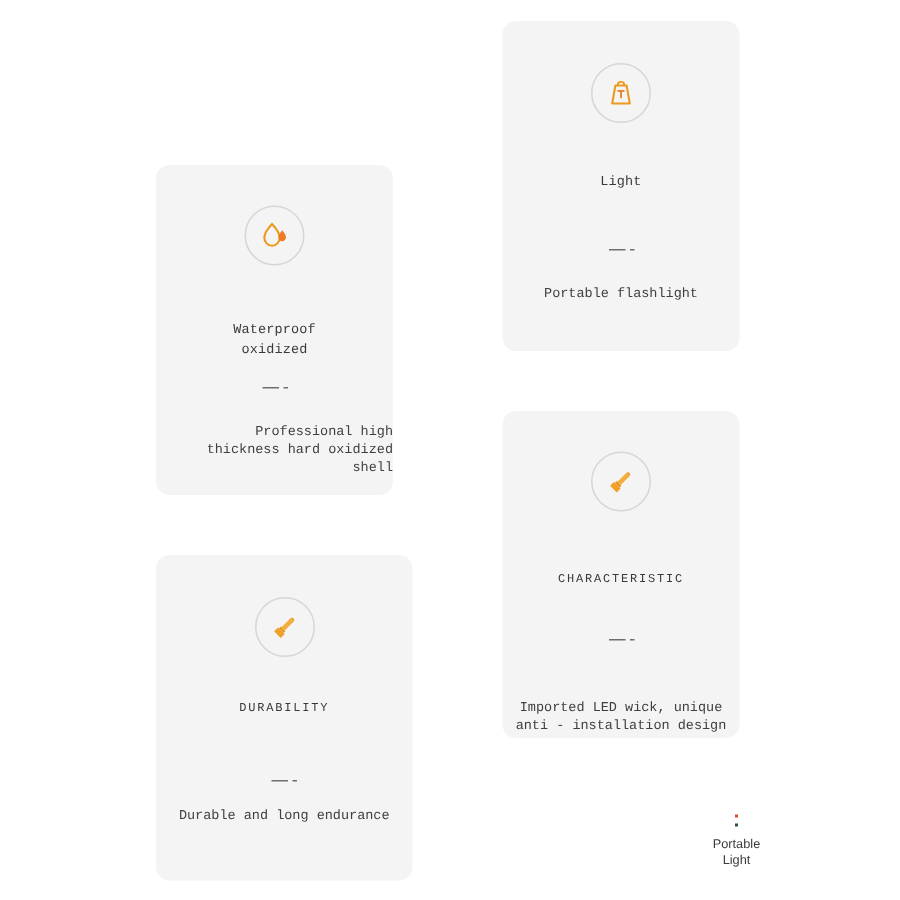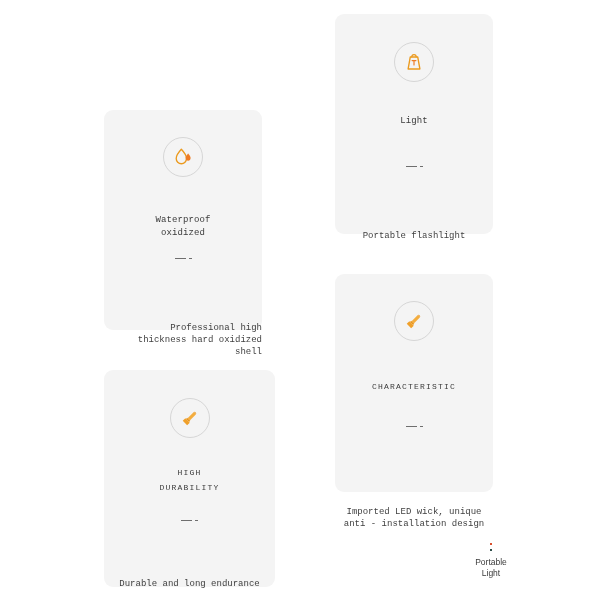--- a/index.html
+++ b/index.html
@@ -95,21 +95,20 @@
   .card-waterproof .divider     { top: 148px; }
   .card-lightweight .divider    { top: 152px; }
   .card-durability .divider     { top: 150px; }
   .card-characteristic .divider { top: 152px; }
 
   .card-desc {
     position: absolute;
     color: #3f3f3f;
     font-size: 9px;
     line-height: 12px;
-    margin-top: 40px;
   }
   .card-desc.center { left: 8px; right: 8px; text-align: center; }
   .card-desc.left   { left: 13px; right: 0px; text-align: right; }
 
   .card-waterproof .card-desc     { top: 172px; }
   .card-lightweight .card-desc    { top: 176px; }
   .card-durability .card-desc     { top: 168px; }
   .card-characteristic .card-desc { top: 192px; }
 
   
@@ -183,21 +182,20 @@
     <svg width="22" height="22" viewBox="0 0 24 24" aria-hidden="true">
       <g transform="rotate(-45 12 12)">
         <path d="M4.2 8.6 L8.2 8.6 L8.2 15.4 L4.2 15.4 Z" fill="#f0a02a"></path>
         <path d="M8.2 9.6 L10.0 9.6 L10.0 14.4 L8.2 14.4 Z" fill="#e8951c"></path>
         <path d="M10.0 10.3 L19.6 10.3 L19.6 13.7 L10.0 13.7 Z" fill="#f4ad3e"></path>
         <path d="M19.6 10.5 L20.6 10.9 L20.6 13.1 L19.6 13.5 Z" fill="#e8951c"></path>
       </g>
     </svg>
   </div>
   <div class="card-title upper">
-    <div>HIGH</div>
     <div>DURABILITY</div>
   </div>
   <div class="divider">
     <span class="dash-long"></span>
     <span class="dash-short"></span>
   </div>
   <div class="card-desc center">Durable and long endurance</div>
 </div>
 
 <div class="card card-characteristic">

